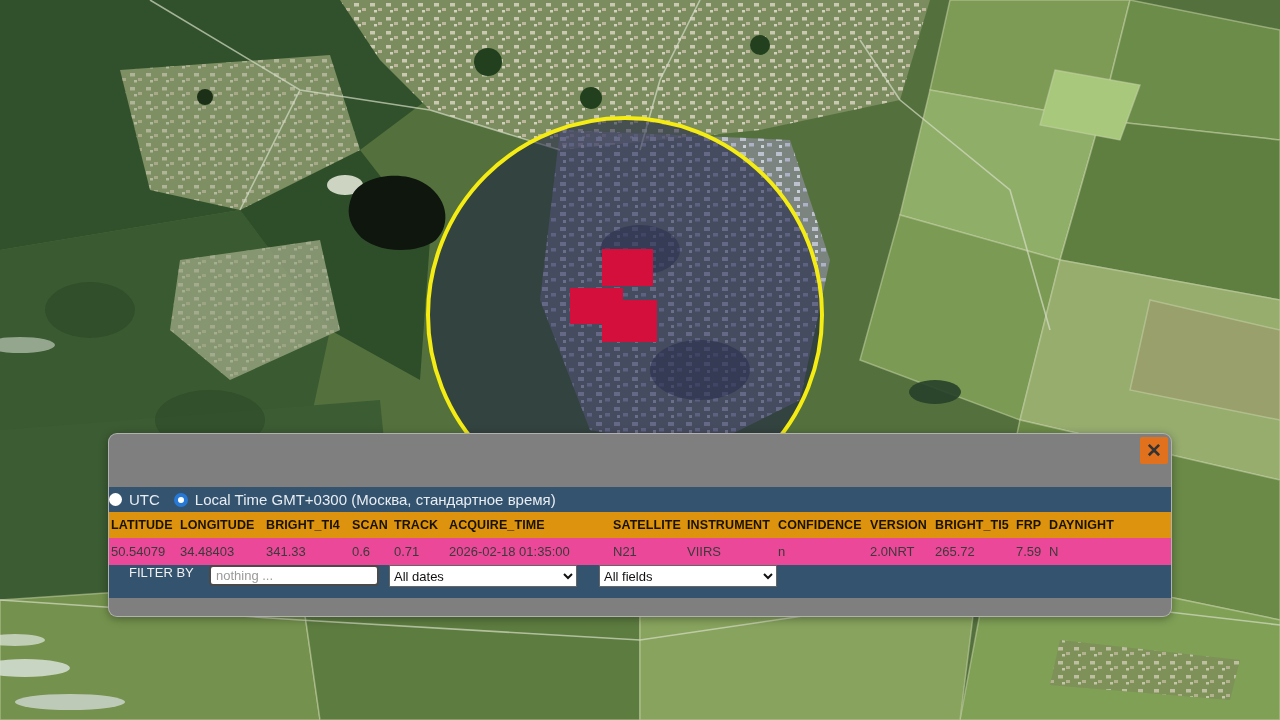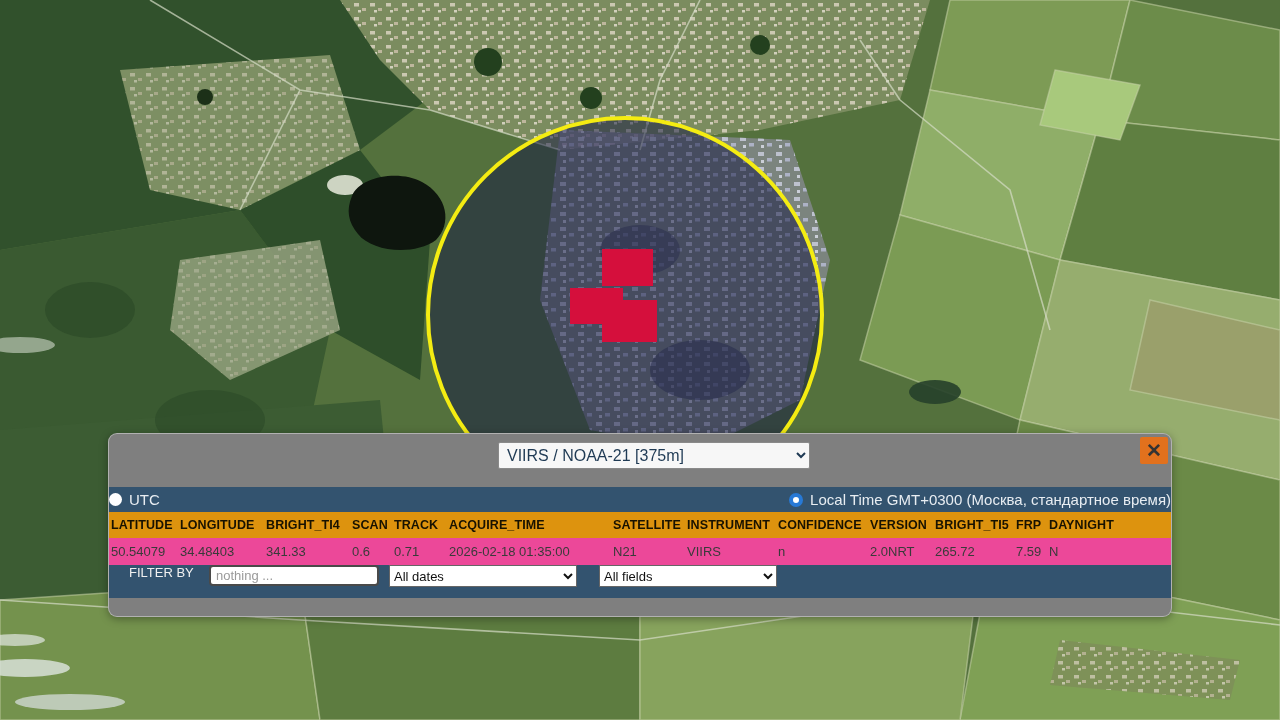--- a/index.html
+++ b/index.html
@@ -33,21 +33,21 @@
   }
   .close-btn {
     position:absolute; right:3px; top:3px; width:28px; height:27px;
     background:#e2711d; border:none; border-radius:2px;
     color:#333; font-size:19px; font-weight:bold; line-height:25px;
     cursor:pointer; text-align:center; padding:0;
   }
 
   .time-bar {
     height:25px; background:#33536f; display:flex; align-items:center;
-    justify-content:space-between; gap:14px;
+    justify-content:flex-start; gap:14px;
   }
   .radio-group { display:flex; align-items:center; gap:7px; cursor:pointer; }
   .radio-dot {
     width:13px; height:13px; border-radius:50%; background:#fff; flex:none;
   }
   .radio-dot.checked {
     width:14px; height:14px; border:4px solid #2779d6; background:#fff;
   }
   .radio-label { color:#e8edf2; font-size:15px; }
 
@@ -164,23 +164,20 @@
 </svg>
 
 <div class="selection-circle"></div>
 <div class="fire-marker fire-1"></div>
 <div class="fire-marker fire-2"></div>
 <div class="fire-marker fire-3"></div>
 
 <div class="panel">
 
   <div class="panel-header">
-    <select class="sensor-select">
-      <option>VIIRS / NOAA-21 [375m]</option>
-    </select>
     <button class="close-btn">✕</button>
   </div>
 
   <div class="time-bar">
     <span class="radio-group">
       <span class="radio-dot"></span>
       <span class="radio-label">UTC</span>
     </span>
     <span class="radio-group">
       <span class="radio-dot checked"></span>

